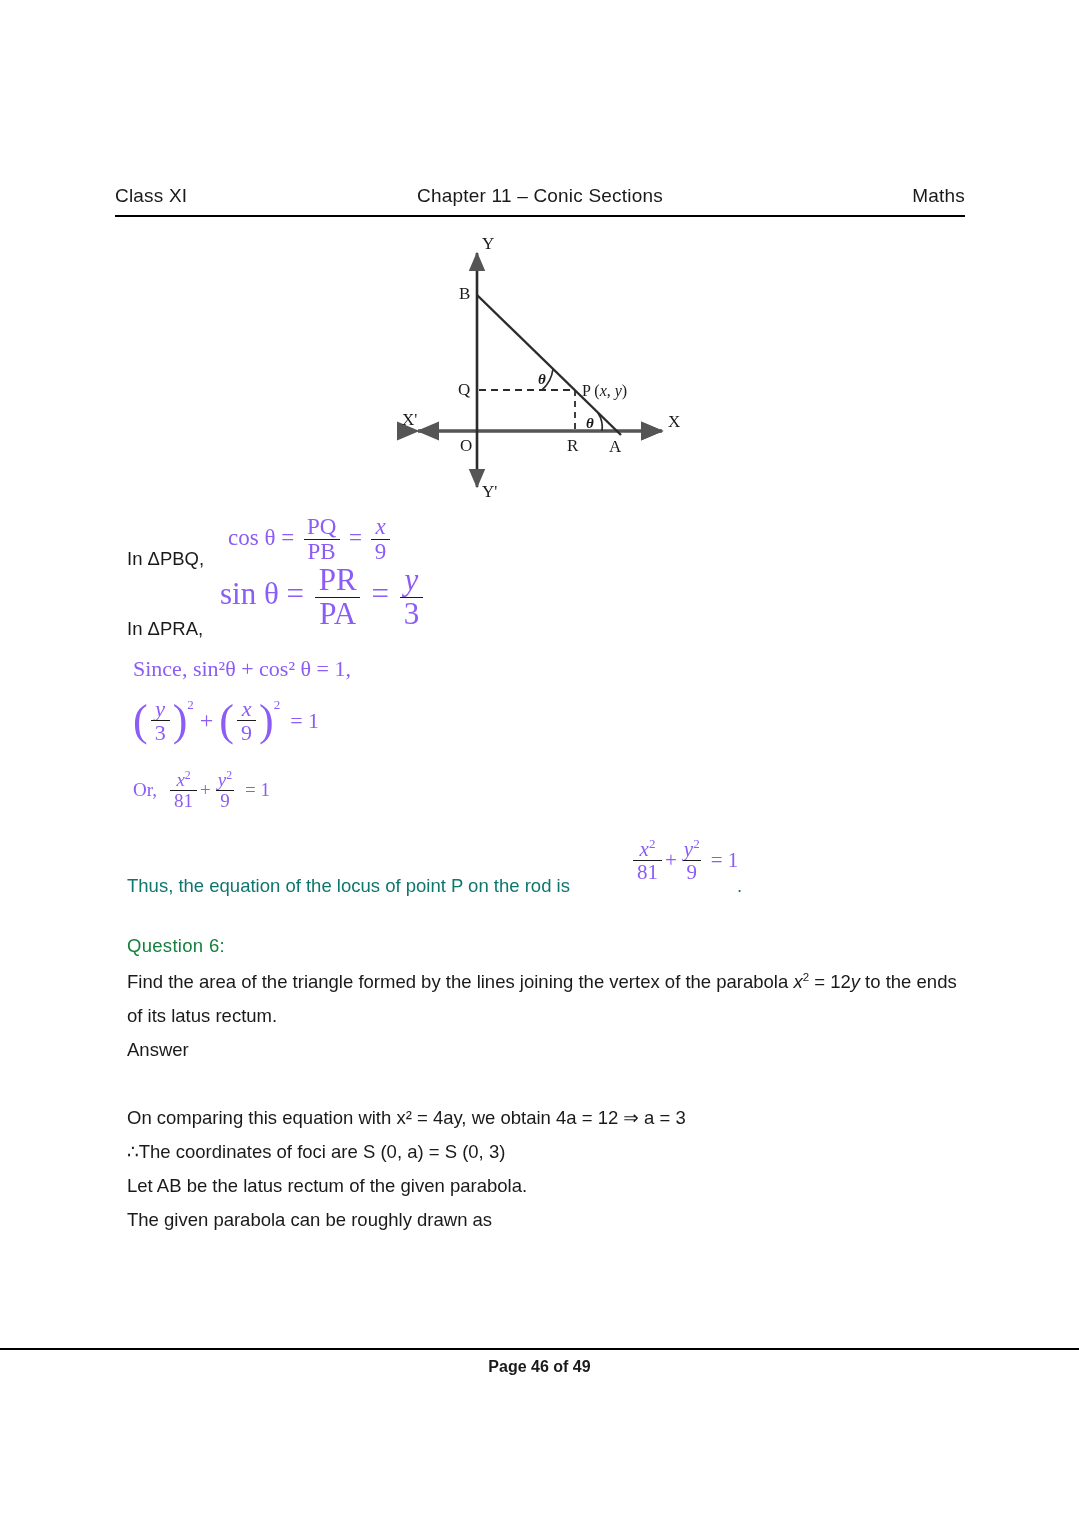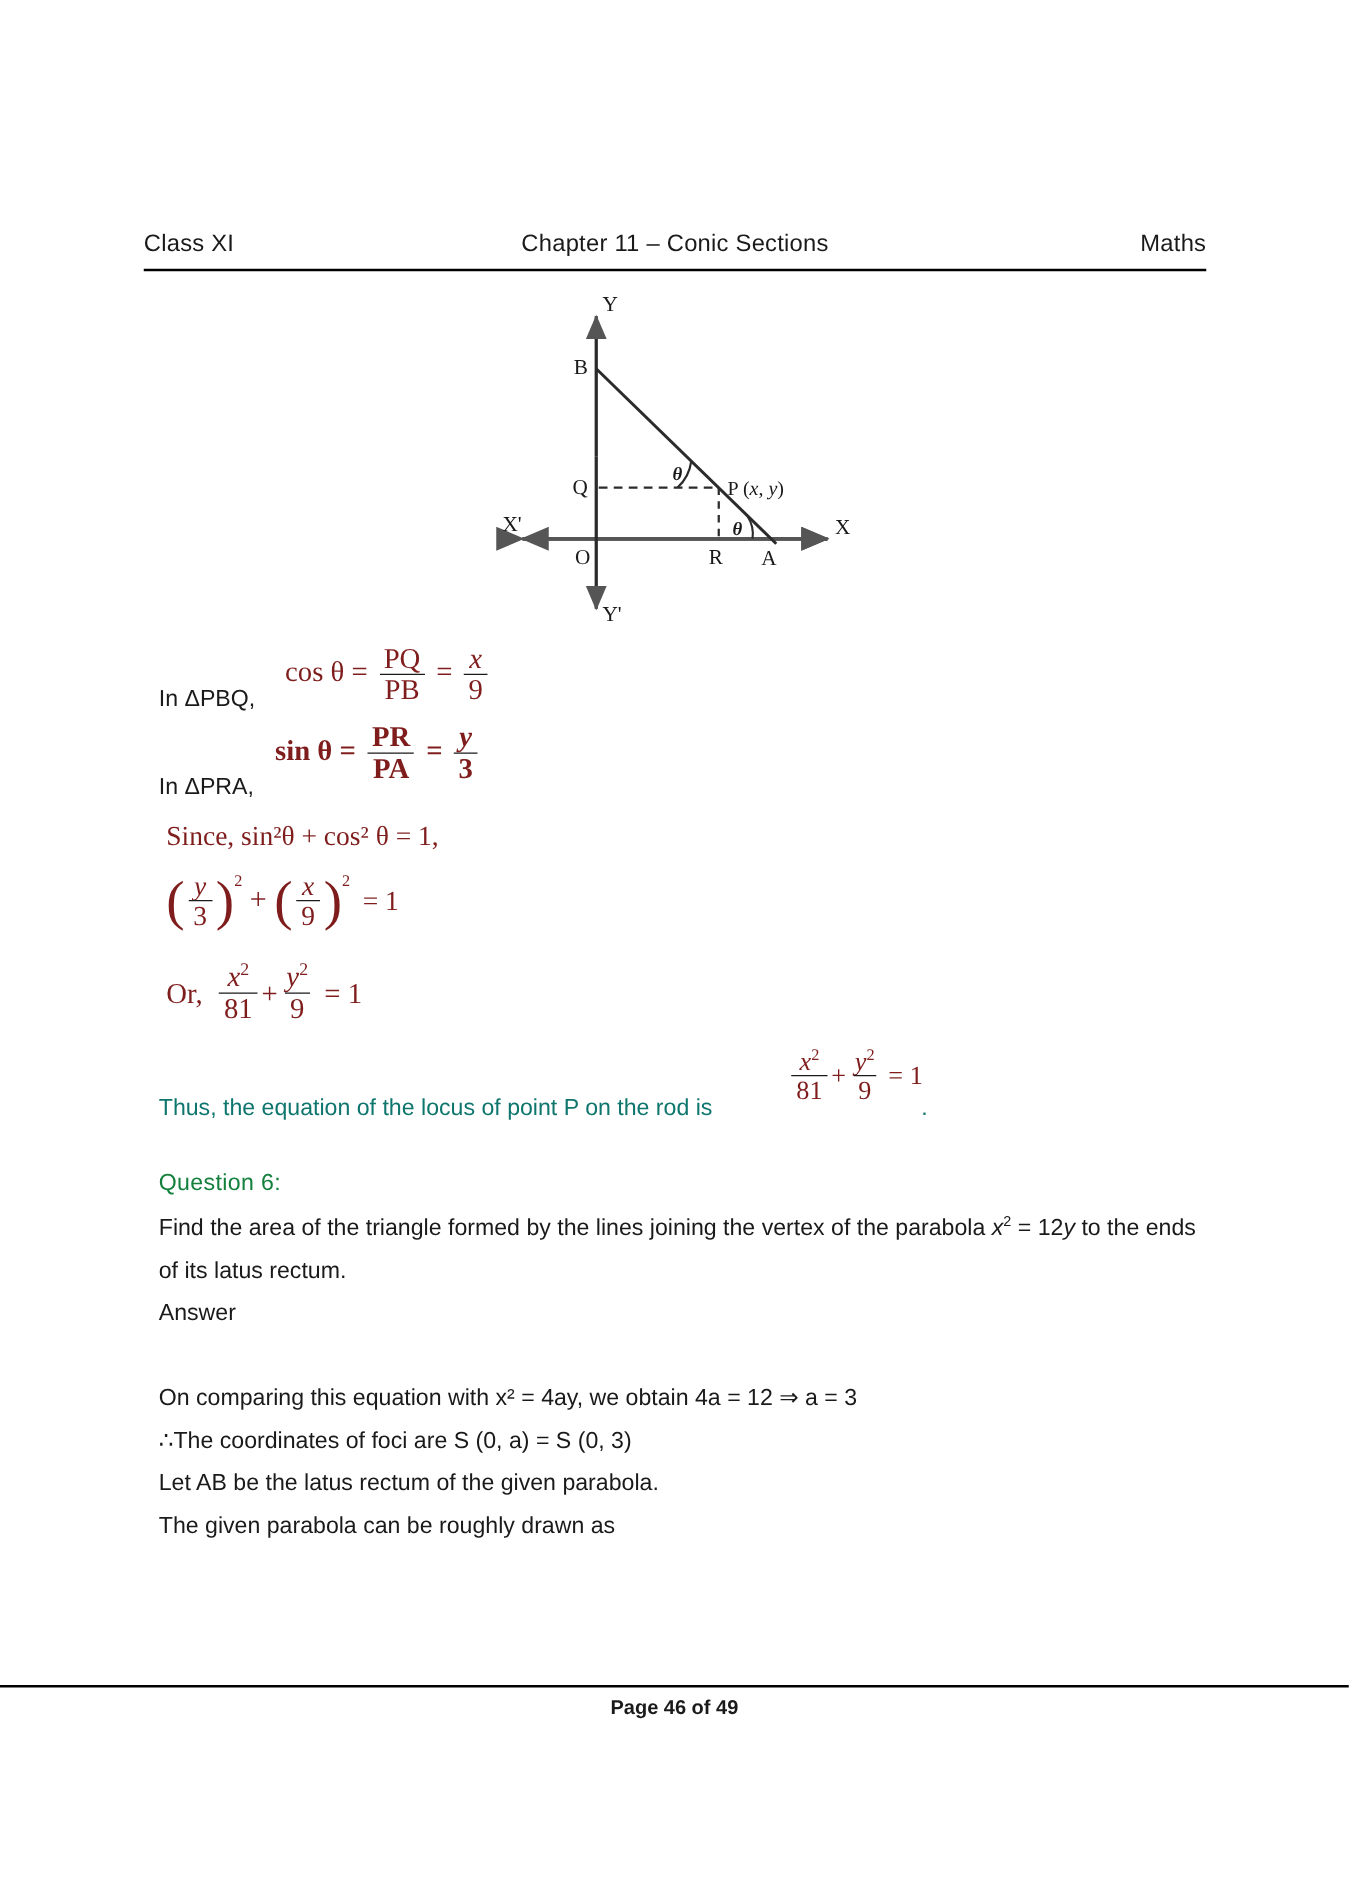--- a/index.html
+++ b/index.html
@@ -59,21 +59,21 @@
   .body-text {
     position: absolute;
     font-size: 18.5px;
     line-height: 1.5;
     color: #0f766e;
   }
 
   .mathline {
     position: absolute;
     font-family: "Liberation Serif", serif;
-    color: #7f1d1d;
+    color: #8b5cf6;
   }
 
   .frac {
     display: inline-flex;
     flex-direction: column;
     align-items: center;
     vertical-align: middle;
     margin: 0 3px;
     line-height: 1.05;
   }
@@ -182,21 +182,21 @@
     </span>
     <span>=</span>
     <span class="frac">
       <span class="num ital">x</span>
       <span class="den">9</span>
     </span>
   </div>
 
   <div class="label-in" style="left:127px; top:618px;">In ΔPRA,</div>
 
-  <div class="mathline" style="left:220px; top:578px; font-size:23px;font-weight:bold;">
+  <div class="mathline" style="left:220px; top:564px; font-size:31px;">
     <span>sin θ =</span>
     <span class="frac">
       <span class="num">PR</span>
       <span class="den">PA</span>
     </span>
     <span>=</span>
     <span class="frac">
       <span class="num ital">y</span>
       <span class="den">3</span>
     </span>
@@ -216,21 +216,21 @@
     <span style="font-size:44px; font-weight:300;">(</span>
     <span class="frac" style="font-size:22px;">
       <span class="num ital">x</span>
       <span class="den">9</span>
     </span>
     <span style="font-size:44px; font-weight:300;">)</span>
     <span style="font-size:13px; align-self:flex-start; margin-top:2px;">2</span>
     <span style="margin-left:10px; font-size:22px;">= 1</span>
   </div>
 
-  <div class="mathline" style="left:133px; top:770px; font-size:23px; display:flex; align-items:center;">
+  <div class="mathline" style="left:133px; top:770px; font-size:19px; display:flex; align-items:center;">
     <span style="margin-right:10px;">Or,</span>
     <span class="frac">
       <span class="num">
         <span class="ital">x</span><span class="sup">2</span>
       </span>
       <span class="den">81</span>
     </span>
     <span>+</span>
     <span class="frac">
       <span class="num">

